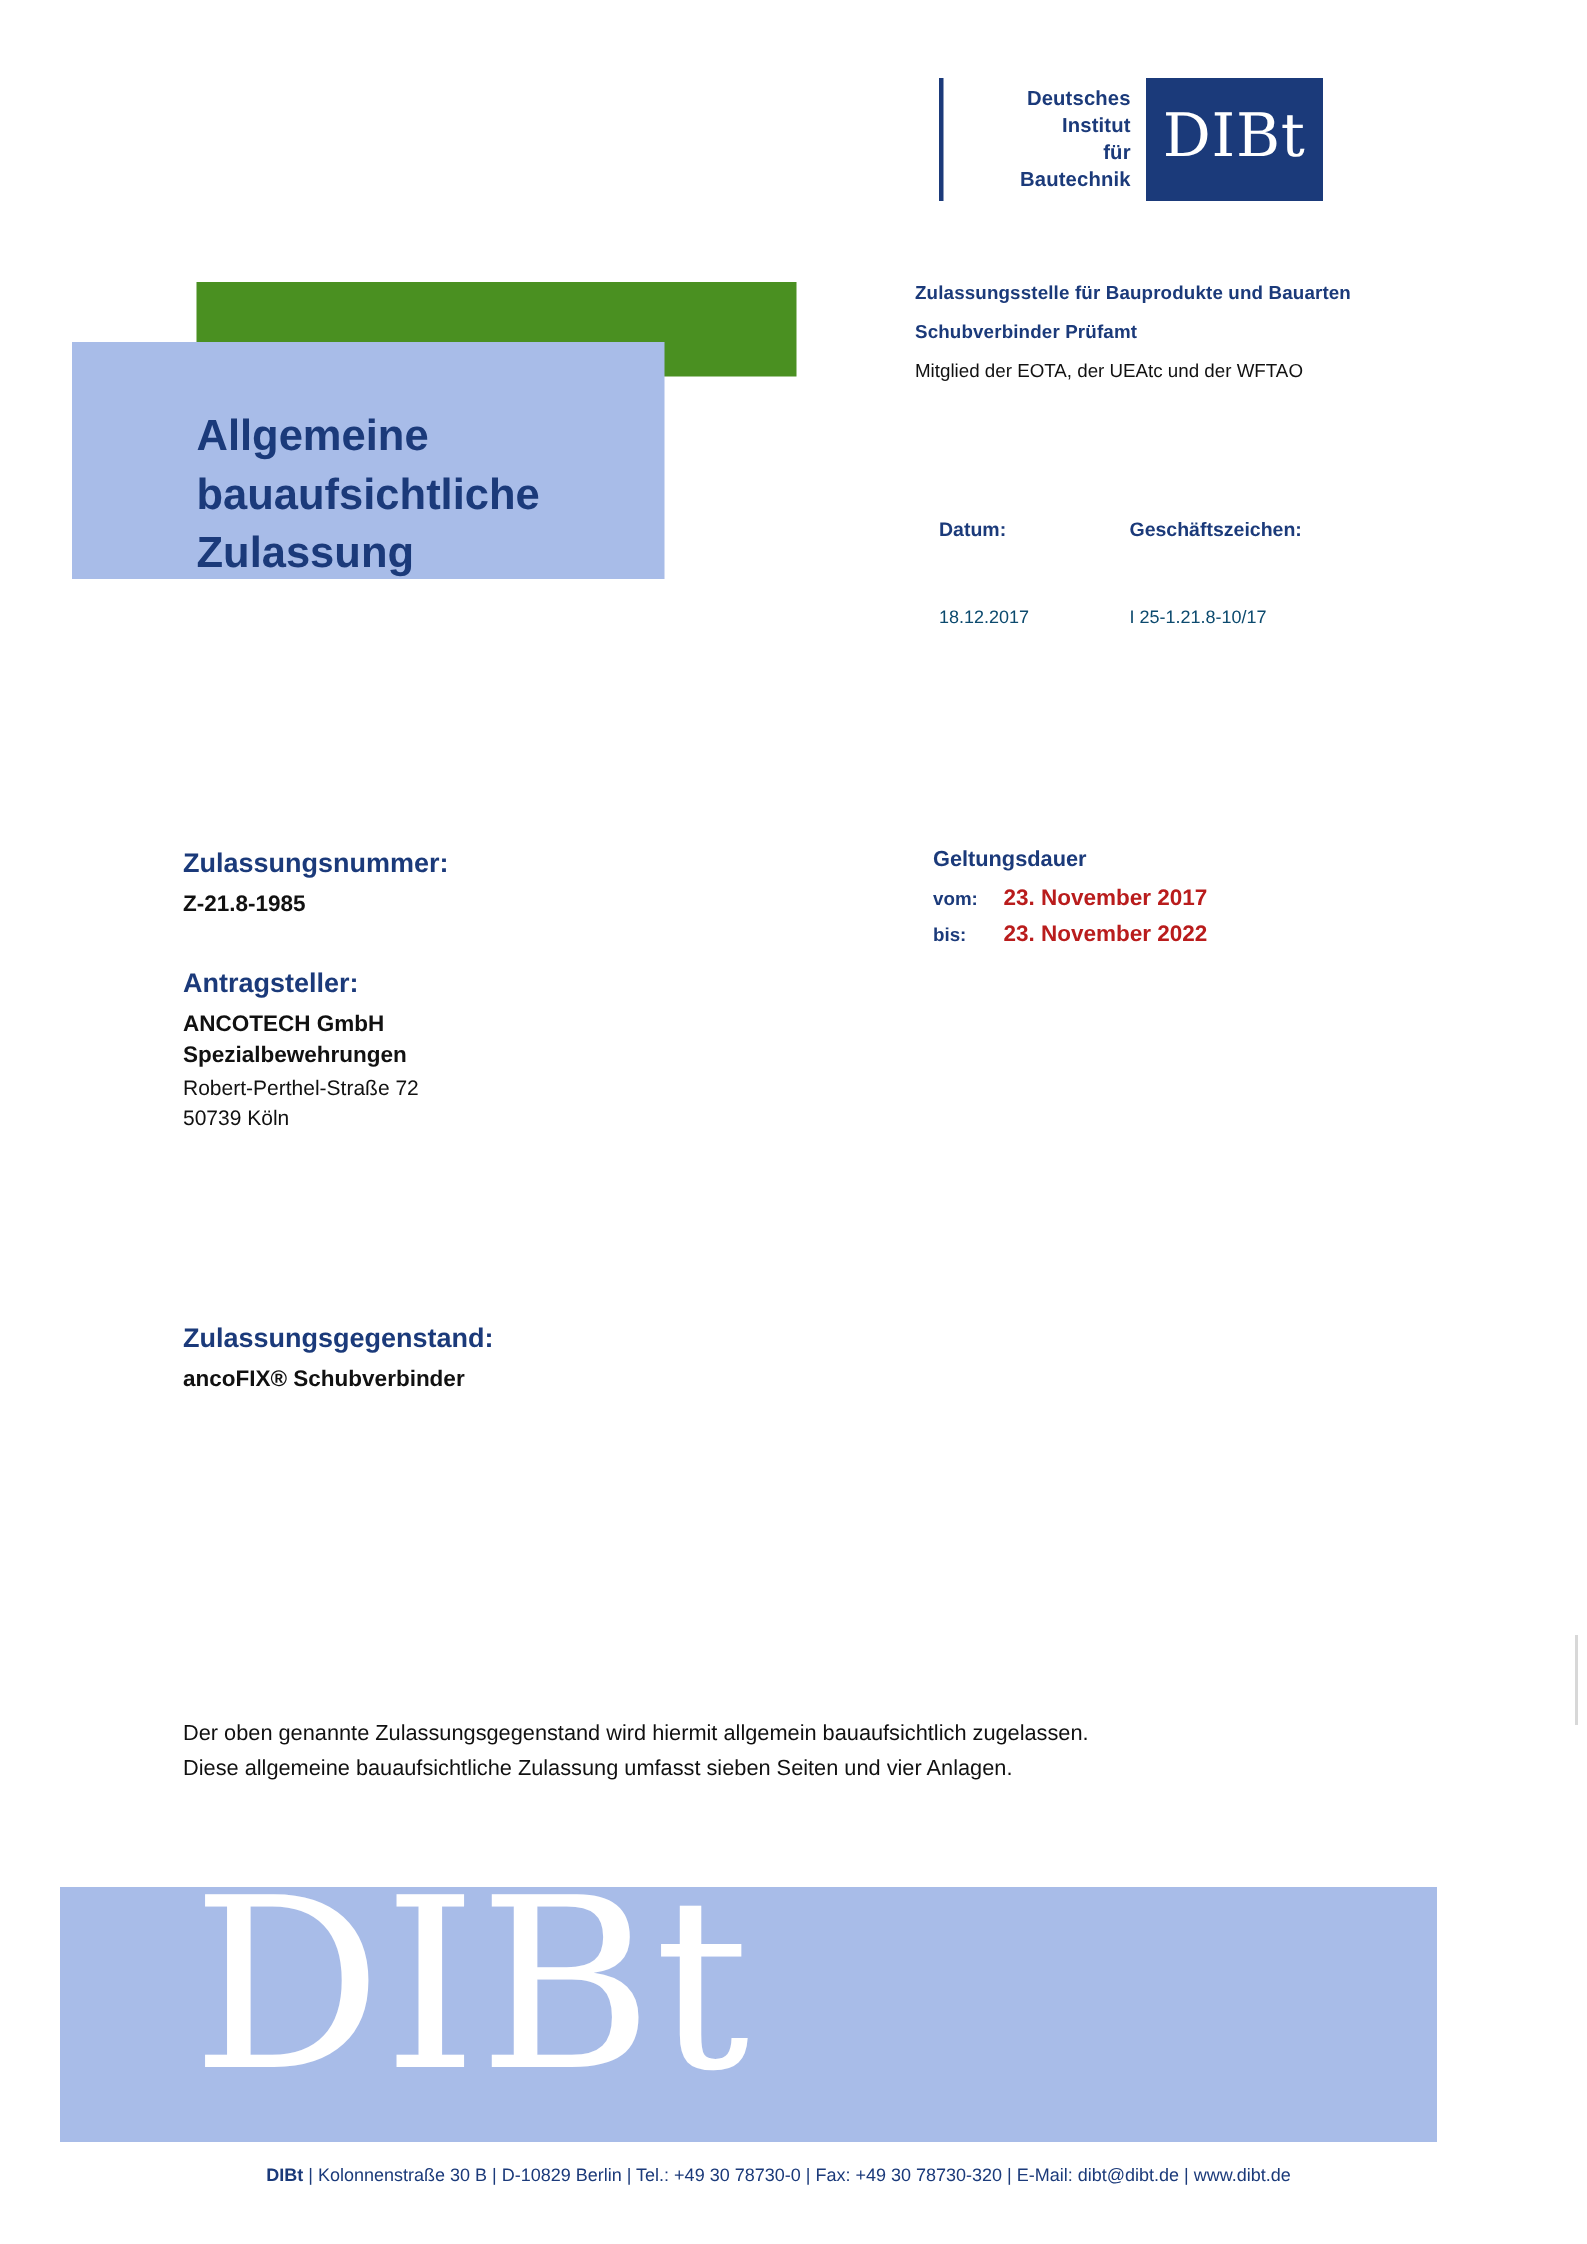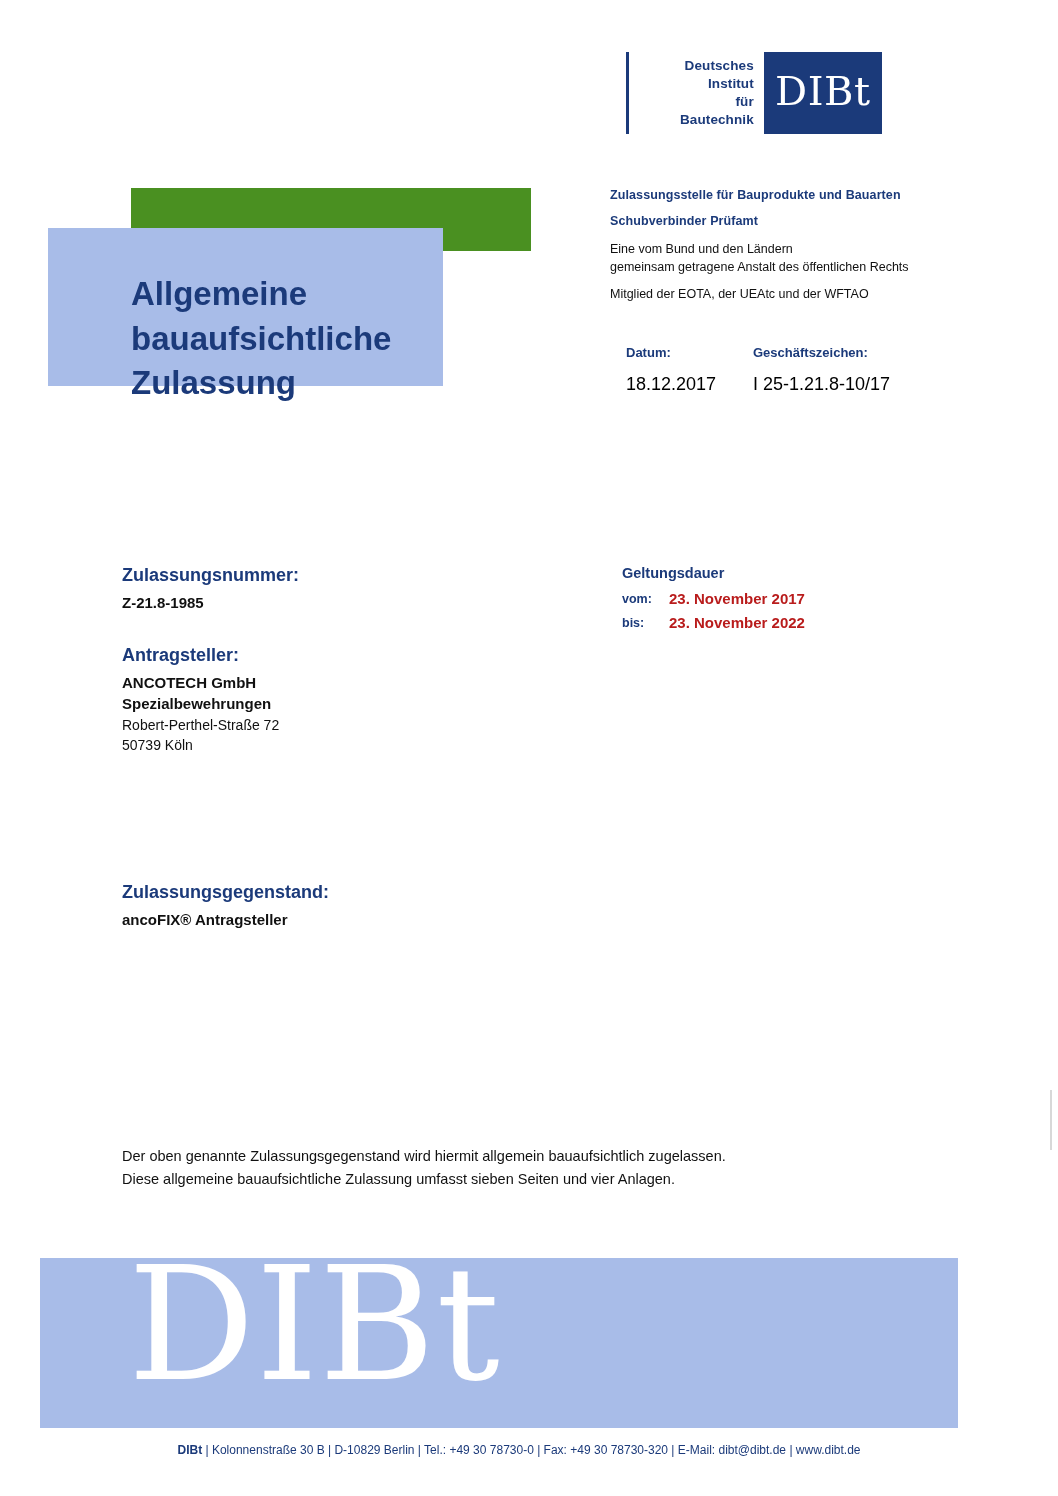--- a/index.html
+++ b/index.html
@@ -81,21 +81,21 @@
     top: 228px;
     width: 395px;
     height: 158px;
     background: #a8bce8;
   }
   .banner-title {
     position: absolute;
     left: 131px;
     top: 272px;
     width: 330px;
-    font-size: 33px;
+    font-size: 29px;
     font-weight: bold;
     color: #1b3a7a;
     line-height: 1.35;
   }
 
   
   .right-head {
     position: absolute;
     left: 610px;
     top: 188px;
@@ -138,22 +138,23 @@
   .meta-labels {
     margin-bottom: 14px;
   }
   .meta-label {
     font-size: 13px;
     font-weight: bold;
     color: #1b3a7a;
   }
   .meta-label.l1 { width: 127px; }
   .meta-value {
-    font-size: 18px;
-    color: #000000;
+    font-size: 12px;
+    color: #0c4a6e;
+    margin-top: 30px;
   }
   .meta-value.v1 { width: 127px; }
 
   
   .block {
     position: absolute;
     left: 122px;
     width: 460px;
   }
   .b-approval { top: 565px; }
@@ -277,22 +278,20 @@
 
   <div class="banner-green"></div>
   <div class="banner-blue"></div>
   <div class="banner-title" style="white-space: pre-line;">Allgemeine
 bauaufsichtliche
 Zulassung</div>
 
   <div class="right-head">
     <div class="rh-line1">Zulassungsstelle für Bauprodukte und Bauarten</div>
     <div class="rh-line2">Schubverbinder Prüfamt</div>
-    <div class="rh-line3" style="white-space: pre-line;">Eine vom Bund und den Ländern
-gemeinsam getragene Anstalt des öffentlichen Rechts</div>
     <div class="rh-line4">Mitglied der EOTA, der UEAtc und der WFTAO</div>
   </div>
 
   <div class="meta">
     <div class="meta-labels">
       <div class="meta-label l1">Datum:</div>
       <div class="meta-label">Geschäftszeichen:</div>
     </div>
     <div class="meta-values">
       <div class="meta-value v1">18.12.2017</div>
@@ -308,21 +307,21 @@
   <div class="block b-applicant">
     <div class="b-label">Antragsteller:</div>
     <div class="b-strong" style="white-space: pre-line;">ANCOTECH GmbH
 Spezialbewehrungen</div>
     <div class="b-normal">Robert-Perthel-Straße 72</div>
     <div class="b-normal">50739 Köln</div>
   </div>
 
   <div class="block b-subject">
     <div class="b-label">Zulassungsgegenstand:</div>
-    <div class="b-strong">ancoFIX® Antragsteller</div>
+    <div class="b-strong">ancoFIX® Schubverbinder</div>
   </div>
 
   <div class="validity">
     <div class="validity-title">Geltungsdauer</div>
     <div class="validity-row">
       <div class="validity-key">vom:</div>
       <div class="validity-val">23. November 2017</div>
     </div>
     <div class="validity-row">
       <div class="validity-key">bis:</div>

